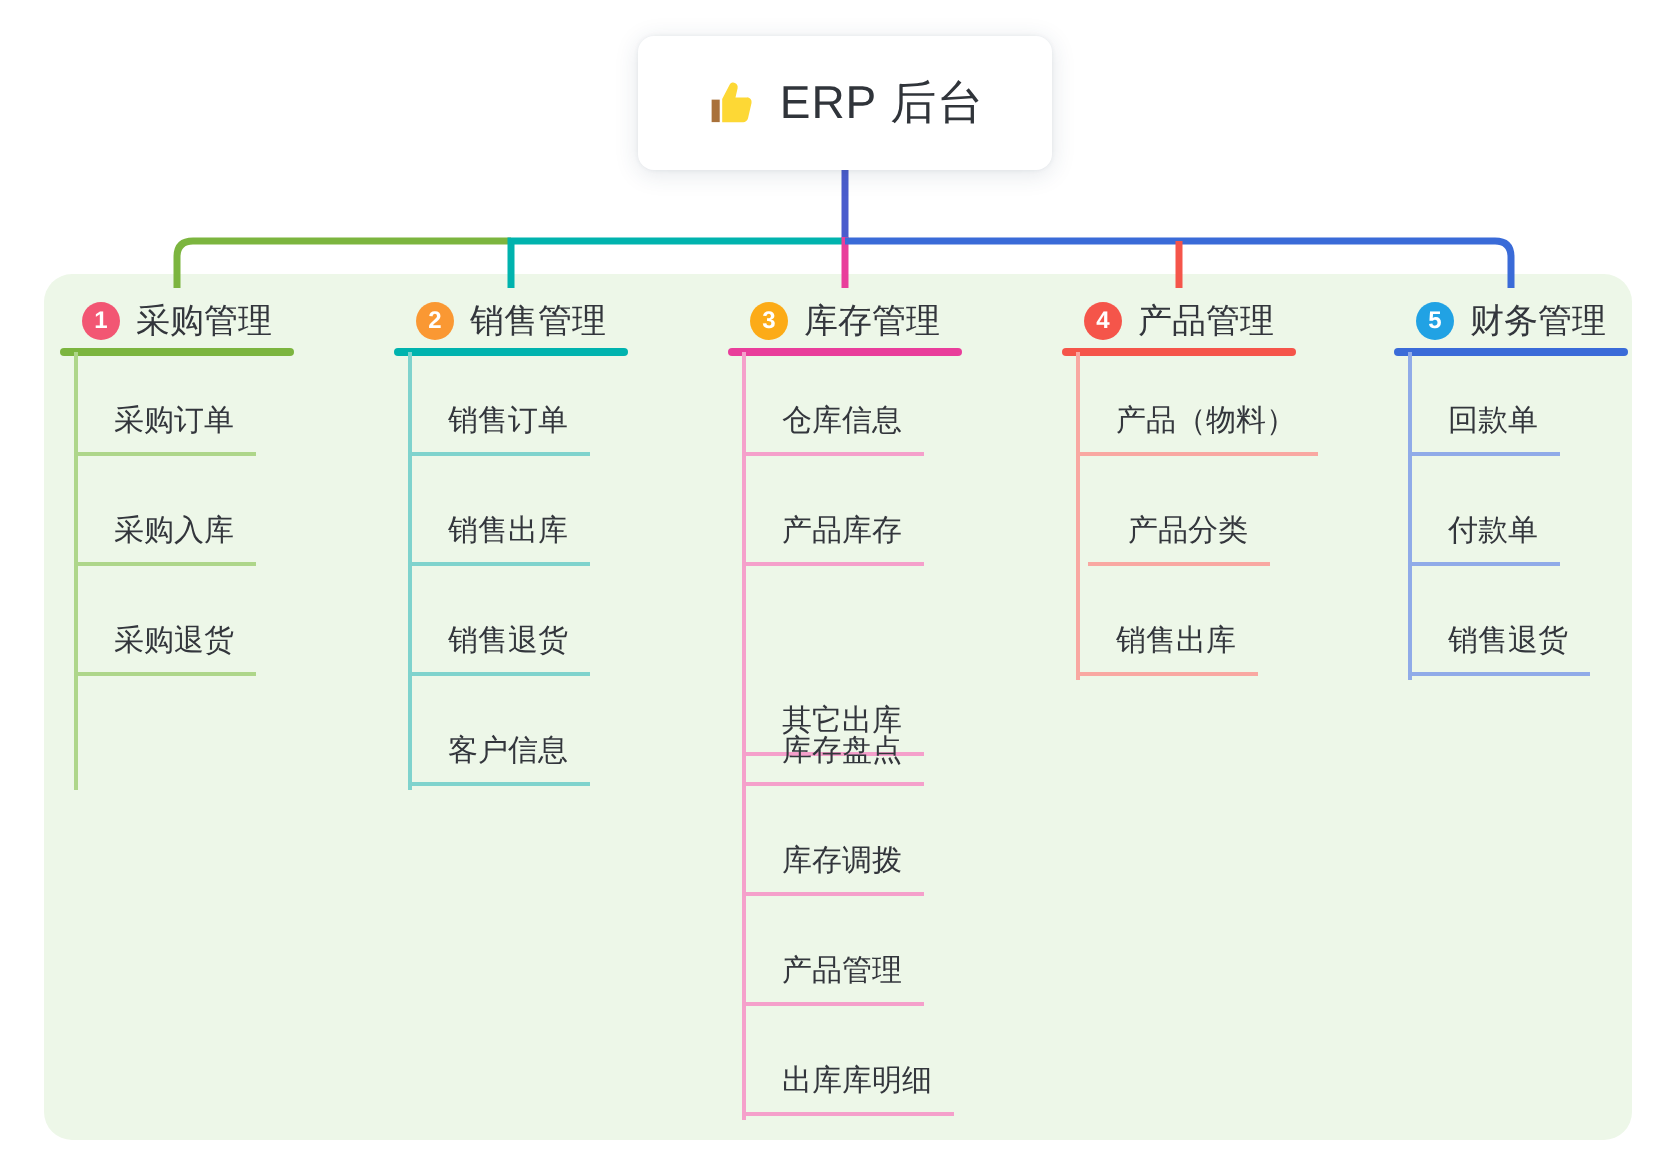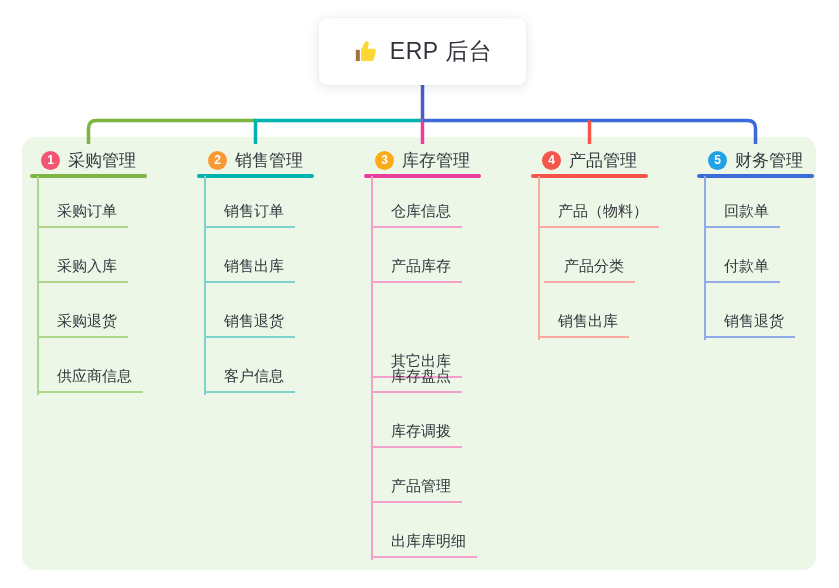--- a/index.html
+++ b/index.html
@@ -65,21 +65,20 @@
 
 <div class="branch-header" style="left: 30px; top: 147px;">
       <span class="badge" style="background: rgb(242, 86, 115);">1</span>
       <span class="branch-title">采购管理</span>
     </div>
     <div class="branch-underline" style="left: 30px; top: 174px; width: 117px; background: rgb(124, 181, 63);"></div>
     <div class="child-vline" style="left: 37px; top: 176px; height: 219px; background: rgb(174, 214, 138);"></div>
     <div class="child-node" style="left: 37px; top: 201px; border-bottom-color: rgb(174, 214, 138);"><span class="child-label">采购订单</span></div>
     <div class="child-node" style="left: 37px; top: 256px; border-bottom-color: rgb(174, 214, 138);"><span class="child-label">采购入库</span></div>
     <div class="child-node" style="left: 37px; top: 311px; border-bottom-color: rgb(174, 214, 138);"><span class="child-label">采购退货</span></div>
-    <div class="child-node" style="left: 37px; top: 366px; border-bottom-color: rgb(174, 214, 138);"><span class="child-label">供应商信息</span></div>
     <div class="branch-header" style="left: 197px; top: 147px;">
       <span class="badge" style="background: rgb(250, 152, 51);">2</span>
       <span class="branch-title">销售管理</span>
     </div>
     <div class="branch-underline" style="left: 197px; top: 174px; width: 117px; background: rgb(0, 179, 174);"></div>
     <div class="child-vline" style="left: 204px; top: 176px; height: 219px; background: rgb(127, 211, 205);"></div>
     <div class="child-node" style="left: 204px; top: 256px; border-bottom-color: rgb(127, 211, 205);"><span class="child-label">销售出库</span></div>
     <div class="child-node" style="left: 204px; top: 201px; border-bottom-color: rgb(127, 211, 205);"><span class="child-label">销售订单</span></div>
     <div class="child-node" style="left: 204px; top: 311px; border-bottom-color: rgb(127, 211, 205); text-align: center;"><span class="child-label">销售退货</span></div>
     <div class="child-node" style="left: 204px; top: 366px; border-bottom-color: rgb(127, 211, 205);"><span class="child-label">客户信息</span></div>

